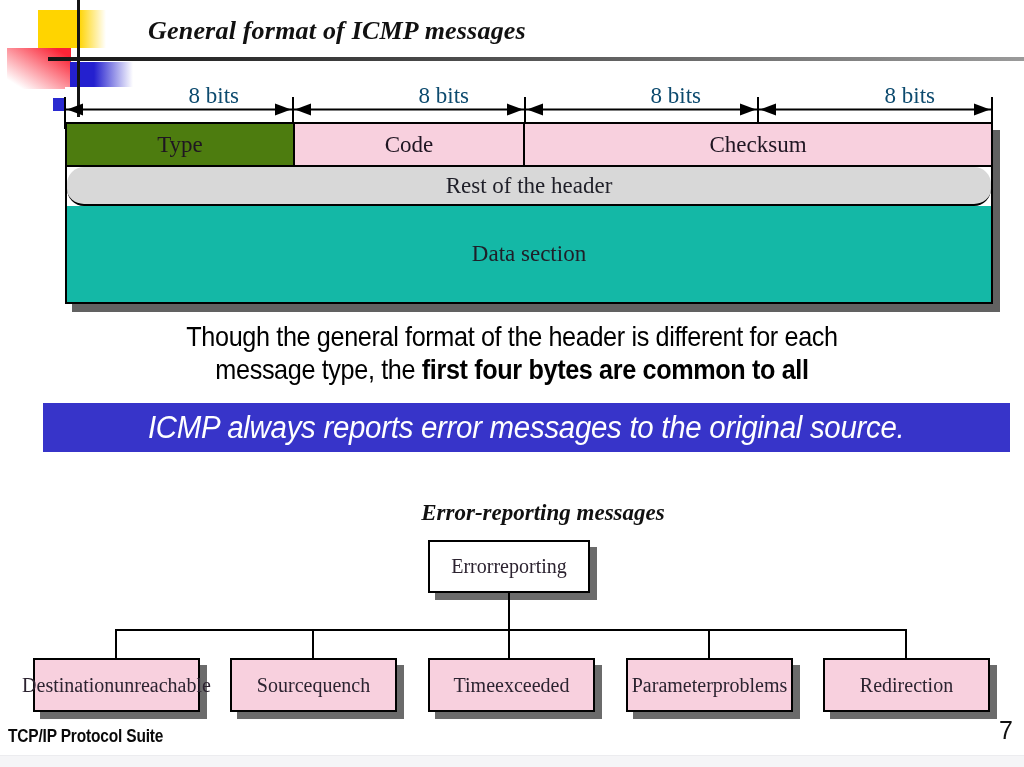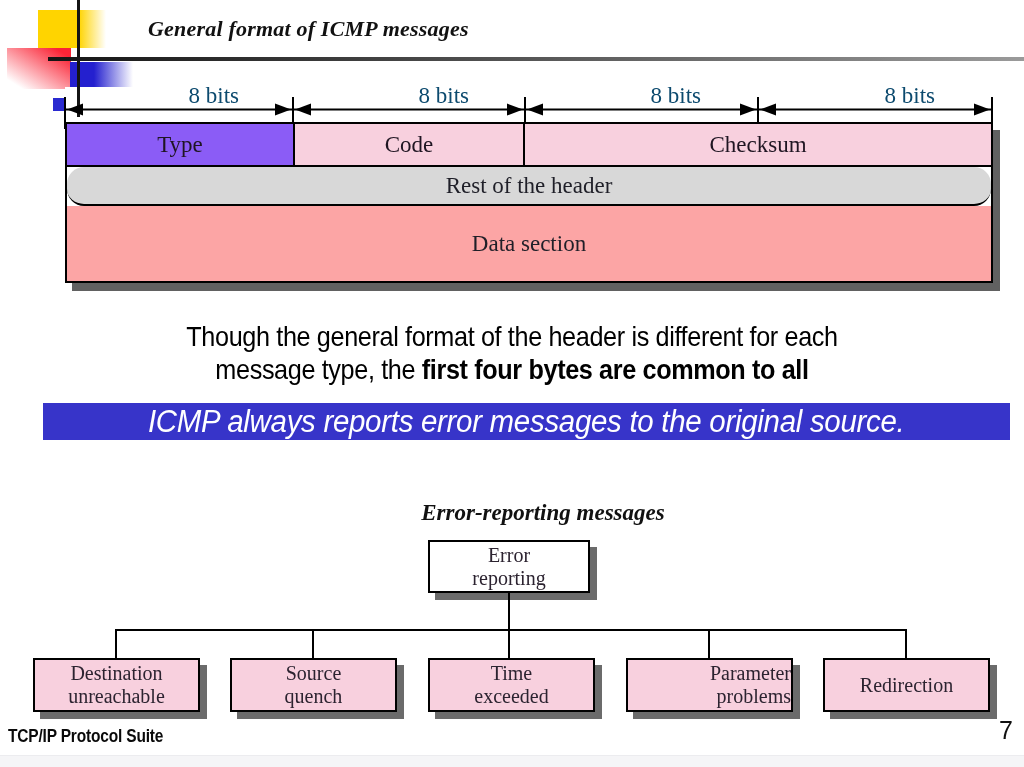--- a/index.html
+++ b/index.html
@@ -13,53 +13,53 @@
   .deco-red{position:absolute;left:7px;top:48px;width:64px;height:41px;
     background:linear-gradient(to bottom left,#fa2436 12%,rgba(250,36,54,0) 88%);}
   .deco-blue{position:absolute;left:70px;top:62px;width:63px;height:26px;
     background:linear-gradient(to right,#2420cf 38%,rgba(36,32,207,0) 100%);}
   .deco-blue-small{position:absolute;left:53px;top:98px;width:13px;height:13px;background:#2a2ad0;}
   .label-backplate{position:absolute;left:65px;top:87px;width:928px;height:34px;background:#fff;}
   .deco-vline{position:absolute;left:77px;top:0;width:3px;height:117px;background:#141414;}
   .header-rule{position:absolute;left:48px;top:57px;width:976px;height:4px;
     background:linear-gradient(to right,#141414,#9a9a9a);}
   
-  .page-title{position:absolute;left:148px;top:16px;font-size:22px;font-weight:bold;
+  .page-title{position:absolute;left:148px;top:16px;font-size:26px;font-weight:bold;
     font-style:italic;color:#111;letter-spacing:0.2px;}
   
   .bit-label{position:absolute;top:83px;width:120px;text-align:right;font-size:23px;color:#0c4a6e;}
   .bl0{left:119px;} .bl1{left:349px;} .bl2{left:581px;} .bl3{left:815px;}
   .bit-arrows{position:absolute;left:60px;top:92px;width:940px;height:40px;}
   
   .fmt-table{position:absolute;left:65px;top:122px;width:928px;box-sizing:border-box;
     border:2px solid #000;background:#fff;box-shadow:7px 8px 0 0 #616161;}
   .fmt-row1{display:flex;height:41px;border-bottom:2px solid #000;}
   .fmt-cell{display:flex;align-items:center;justify-content:center;font-size:23px;color:#1f1522;}
   .cell-type{width:226px;border-right:2px solid #000;box-sizing:content-box;}
   .cell-code{width:228px;border-right:2px solid #000;box-sizing:content-box;}
   .cell-checksum{flex:1;}
   .fmt-row2{height:37px;border-bottom:2px solid #000;display:flex;align-items:center;
     justify-content:center;font-size:23px;color:#1f1f28;border-radius:17px;}
-  .fmt-row3{height:75px;display:flex;align-items:center;justify-content:center;
-    font-size:23px;background:#fca5a5;color:#1f1f28;}
+  .fmt-row3{height:96px;display:flex;align-items:center;justify-content:center;
+    font-size:23px;background:#14b8a6;color:#1f1f28;}
   
   .note{position:absolute;left:0;top:320px;width:1024px;text-align:center;
     font-family:"Liberation Sans","DejaVu Sans",sans-serif;font-size:28px;line-height:33px;
     color:#000;letter-spacing:-0.4px;transform:scaleX(0.9);transform-origin:512px 0;}
   .note b{font-weight:bold;}
   
-  .banner{position:absolute;left:43px;top:403px;width:967px;height:37px;background:#3734c9;
+  .banner{position:absolute;left:43px;top:403px;width:967px;height:49px;background:#3734c9;
     display:flex;align-items:center;justify-content:center;}
   .banner-text{font-family:"Liberation Sans","DejaVu Sans",sans-serif;font-style:italic;
     font-size:31px;color:#ffffff;white-space:nowrap;transform:scaleX(0.95);letter-spacing:-0.3px;}
   
   .tree-caption{position:absolute;left:0;top:500px;width:1024px;text-align:center;
     font-size:23px;font-weight:bold;font-style:italic;color:#111;transform:translateX(31px);}
   .tree-box{box-sizing:border-box;border:2px solid #000;background:#f8d0de;
-    box-shadow:7px 7px 0 0 #6b6b6b;display:flex;flex-direction:column;align-items:center;
+    box-shadow:7px 7px 0 0 #6b6b6b;display:flex;flex-direction:row;align-items:center;
     justify-content:center;font-size:20px;line-height:23px;color:#2c2330;text-align:center;}
   .root-box{position:absolute;left:428px;top:540px;width:162px;height:53px;background:#ffffff;}
   .conn{position:absolute;background:#000;}
   .root-stem{left:508px;top:593px;width:2px;height:38px;}
   .branch-line{left:115px;top:629px;width:792px;height:2px;}
   .drop{top:629px;width:2px;height:29px;}
   .d0{left:115px;} .d1{left:312px;} .d2{left:508px;} .d3{left:708px;} .d4:{left:905px;}
   .d4{left:905px;}
   .child-box{position:absolute;top:658px;width:167px;height:54px;}
   .c0{left:33px;} .c1{left:230px;} .c2{left:428px;} .c3{left:626px;} .c4{left:823px;}
@@ -104,21 +104,21 @@
     <polygon points="235,17.5 251,11.5 251,23.5"></polygon>
     <polygon points="463,17.5 447,11.5 447,23.5"></polygon>
     <polygon points="467,17.5 483,11.5 483,23.5"></polygon>
     <polygon points="696,17.5 680,11.5 680,23.5"></polygon>
     <polygon points="700,17.5 716,11.5 716,23.5"></polygon>
     <polygon points="930,17.5 914,11.5 914,23.5"></polygon>
   </svg>
 
   <div class="fmt-table">
     <div class="fmt-row1">
-      <div class="fmt-cell cell-type" style="background-color: #8b5cf6;">Type</div>
+      <div class="fmt-cell cell-type" style="background-color: #4d7c0f;">Type</div>
       <div class="fmt-cell cell-code" style="background-color: rgb(248, 208, 222); text-align: center;">Code</div>
       <div class="fmt-cell cell-checksum" style="background-color: rgb(248, 208, 222);">Checksum</div>
     </div>
     <div class="fmt-row2" style="background-color: rgb(216, 216, 216);">Rest of the header</div>
     <div class="fmt-row3">Data section</div>
   </div>
 
   <div class="note">
     <div>Though the general format of the header is different for each</div>
     <div><span>message type, the</span> <b>first four bytes are common to all</b></div>
@@ -148,21 +148,21 @@
     <div>unreachable</div>
   </div>
   <div class="tree-box child-box c1" style="background-color: rgb(248, 208, 222);">
     <div>Source</div>
     <div>quench</div>
   </div>
   <div class="tree-box child-box c2" style="background-color: rgb(248, 208, 222);">
     <div>Time</div>
     <div>exceeded</div>
   </div>
-  <div class="tree-box child-box c3" style="background-color: rgb(248, 208, 222); align-items: flex-end;">
+  <div class="tree-box child-box c3" style="background-color: rgb(248, 208, 222);">
     <div>Parameter</div>
     <div>problems</div>
   </div>
   <div class="tree-box child-box c4" style="background-color: rgb(248, 208, 222);">
     <div>Redirection</div>
   </div>
 
   <div class="footer-title">TCP/IP Protocol Suite</div>
   <div class="page-number">7</div>
   <div class="bottom-strip"></div>

